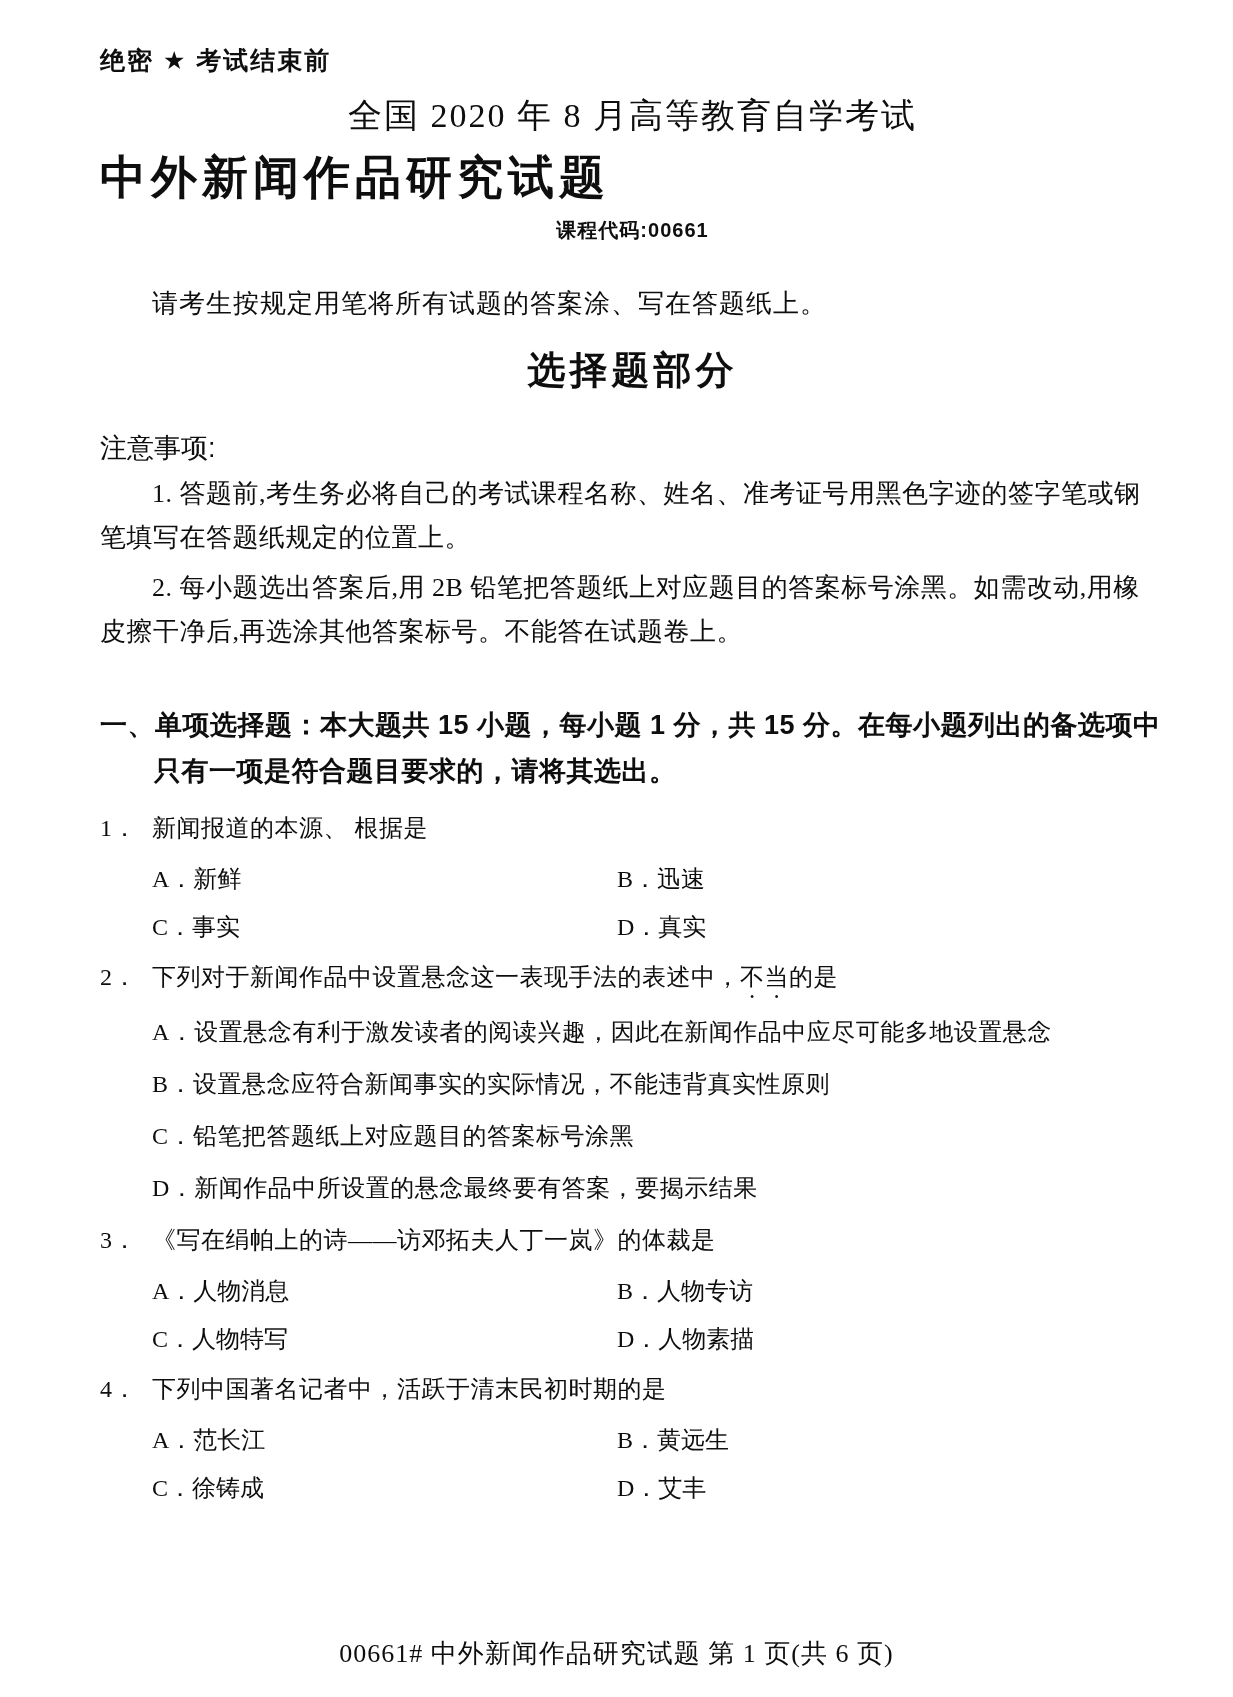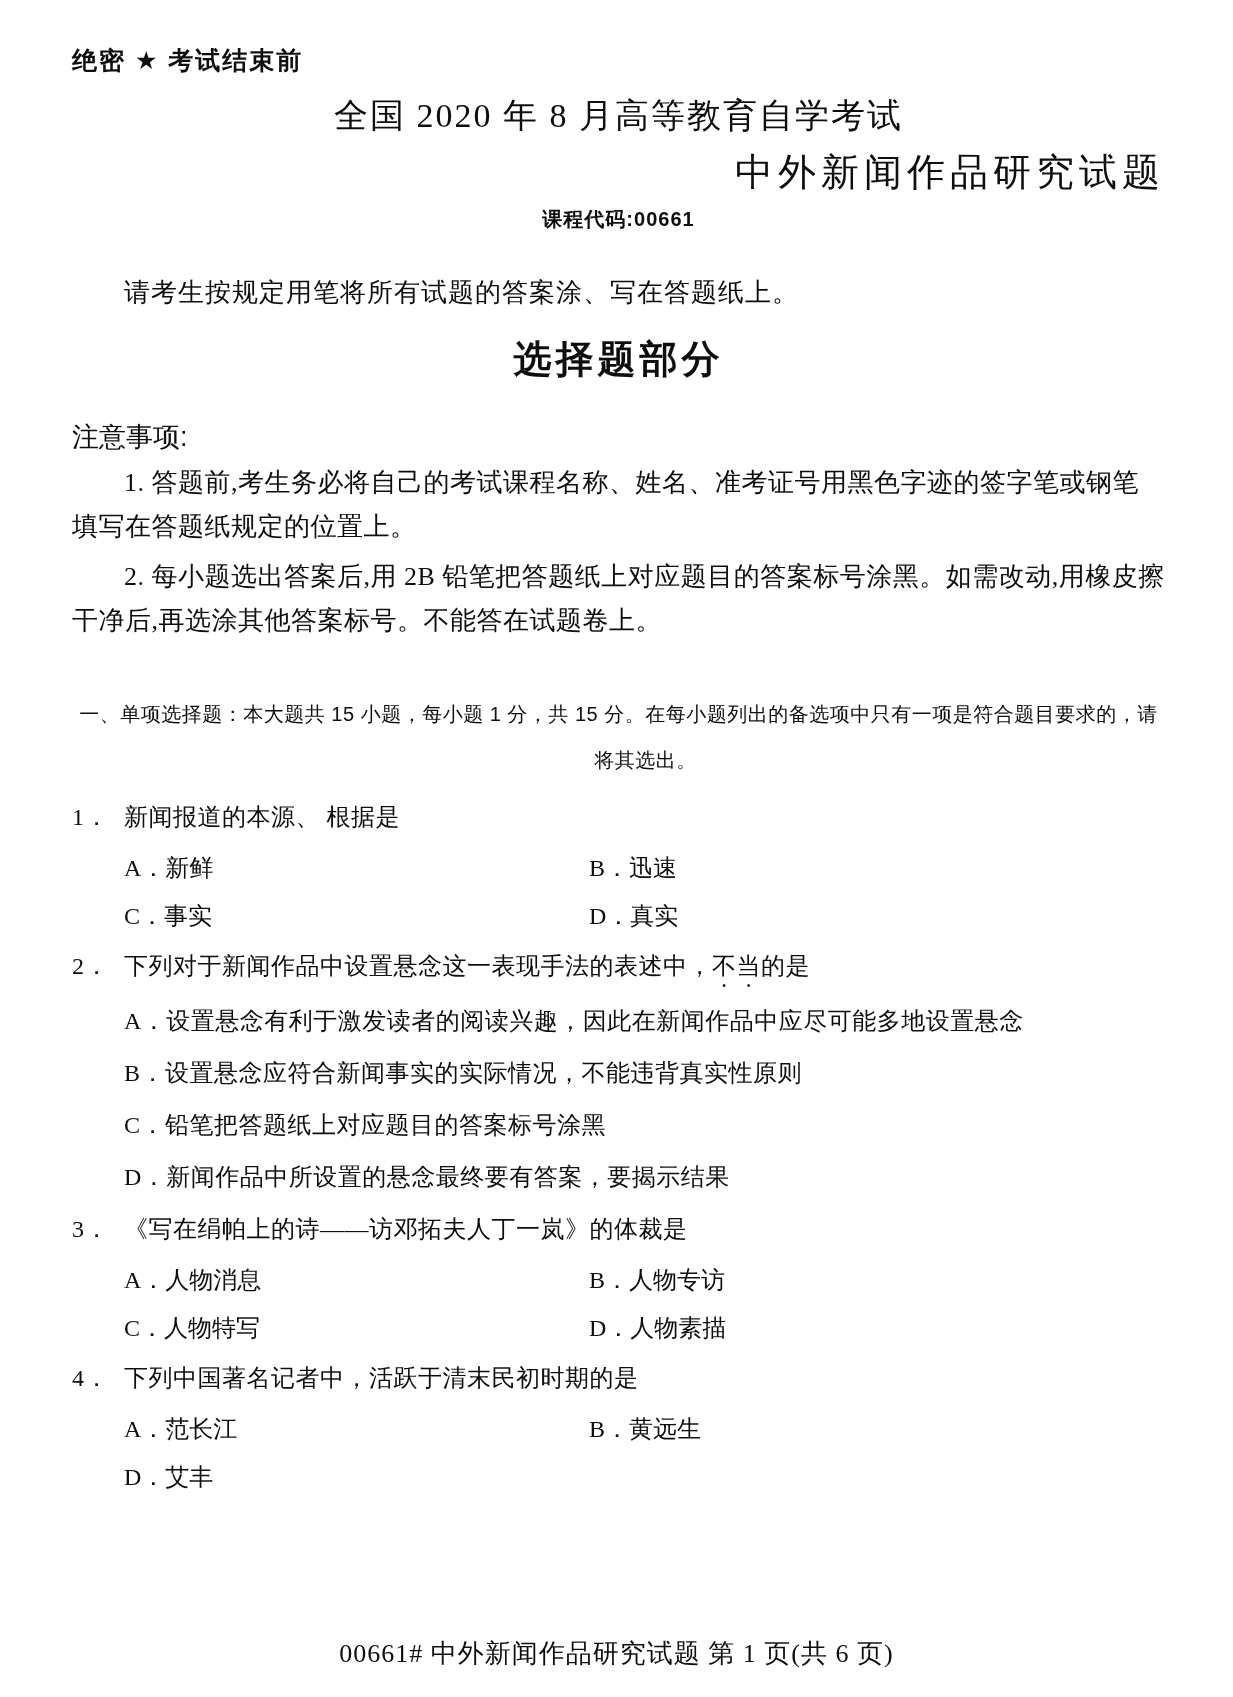--- a/index.html
+++ b/index.html
@@ -4,43 +4,43 @@
 <style>
   html, body { margin: 0; padding: 0; background: #ffffff; }
   .page {
     position: relative;
     width: 1233px;
     height: 1697px;
     margin: 0 auto;
     background: #ffffff;
     color: #0e0e0e;
     box-sizing: border-box;
-    padding: 44px 68px 0 72px;
+    padding: 44px 68px 0 100px;
     font-family: "Liberation Serif", "DejaVu Serif", serif;
     overflow: hidden;
   }
   .hei { font-family: "Liberation Sans", "DejaVu Sans", sans-serif; }
 
   .classification {
     font-size: 25px;
     font-weight: 700;
     letter-spacing: 2px;
   }
   .title-session {
     margin-top: 16px;
     text-align: center;
     font-size: 34px;
     font-weight: 400;
     letter-spacing: 2px;
   }
   .title-paper {
     margin-top: 8px;
-    text-align: right;
-    font-size: 38px;
-    font-weight: 400;
+    text-align: left;
+    font-size: 46px;
+    font-weight: 700;
     letter-spacing: 5px;
   }
   .course-code {
     margin-top: 8px;
     text-align: center;
     font-size: 20px;
     font-weight: 700;
     letter-spacing: 1px;
   }
   .instruction {
@@ -63,27 +63,26 @@
   }
   .note {
     margin: 6px 0 0 0;
     font-size: 26px;
     line-height: 44px;
     text-indent: 2em;
     letter-spacing: 0.5px;
   }
   .part-heading {
     margin-top: 48px;
-    font-size: 20px;
-    font-weight: 400;
+    font-size: 27px;
+    font-weight: 700;
     line-height: 46px;
     padding-left: 54px;
     text-indent: -54px;
     letter-spacing: 0.5px;
-    text-align: center;
   }
   .questions { margin-top: 10px; }
   .question { font-size: 24px; margin-bottom: 2px; }
   .q-stem { line-height: 48px; letter-spacing: 0.5px; }
   .q-num { display: inline-block; width: 52px; }
   .em-dots {
     -webkit-text-emphasis: filled dot;
     -webkit-text-emphasis-position: under right;
     text-emphasis: filled dot;
     text-emphasis-position: under right;
@@ -163,20 +162,21 @@
         <div class="opt">C．人物特写</div>
         <div class="opt">D．人物素描</div>
       </div>
     </div>
 
     <div class="question">
       <div class="q-stem"><span class="q-num">4．</span><span>下列中国著名记者中，活跃于清末民初时期的是</span><span class="em-dots"></span><span></span></div>
       <div class="options two-col">
         <div class="opt">A．范长江</div>
         <div class="opt">B．黄远生</div>
+        <div class="opt">C．徐铸成</div>
         <div class="opt">D．艾丰</div>
       </div>
     </div>
 
   </div>
 
   <div class="footer">00661# 中外新闻作品研究试题 第 1 页(共 6 页)</div>
 
 </div>
 

